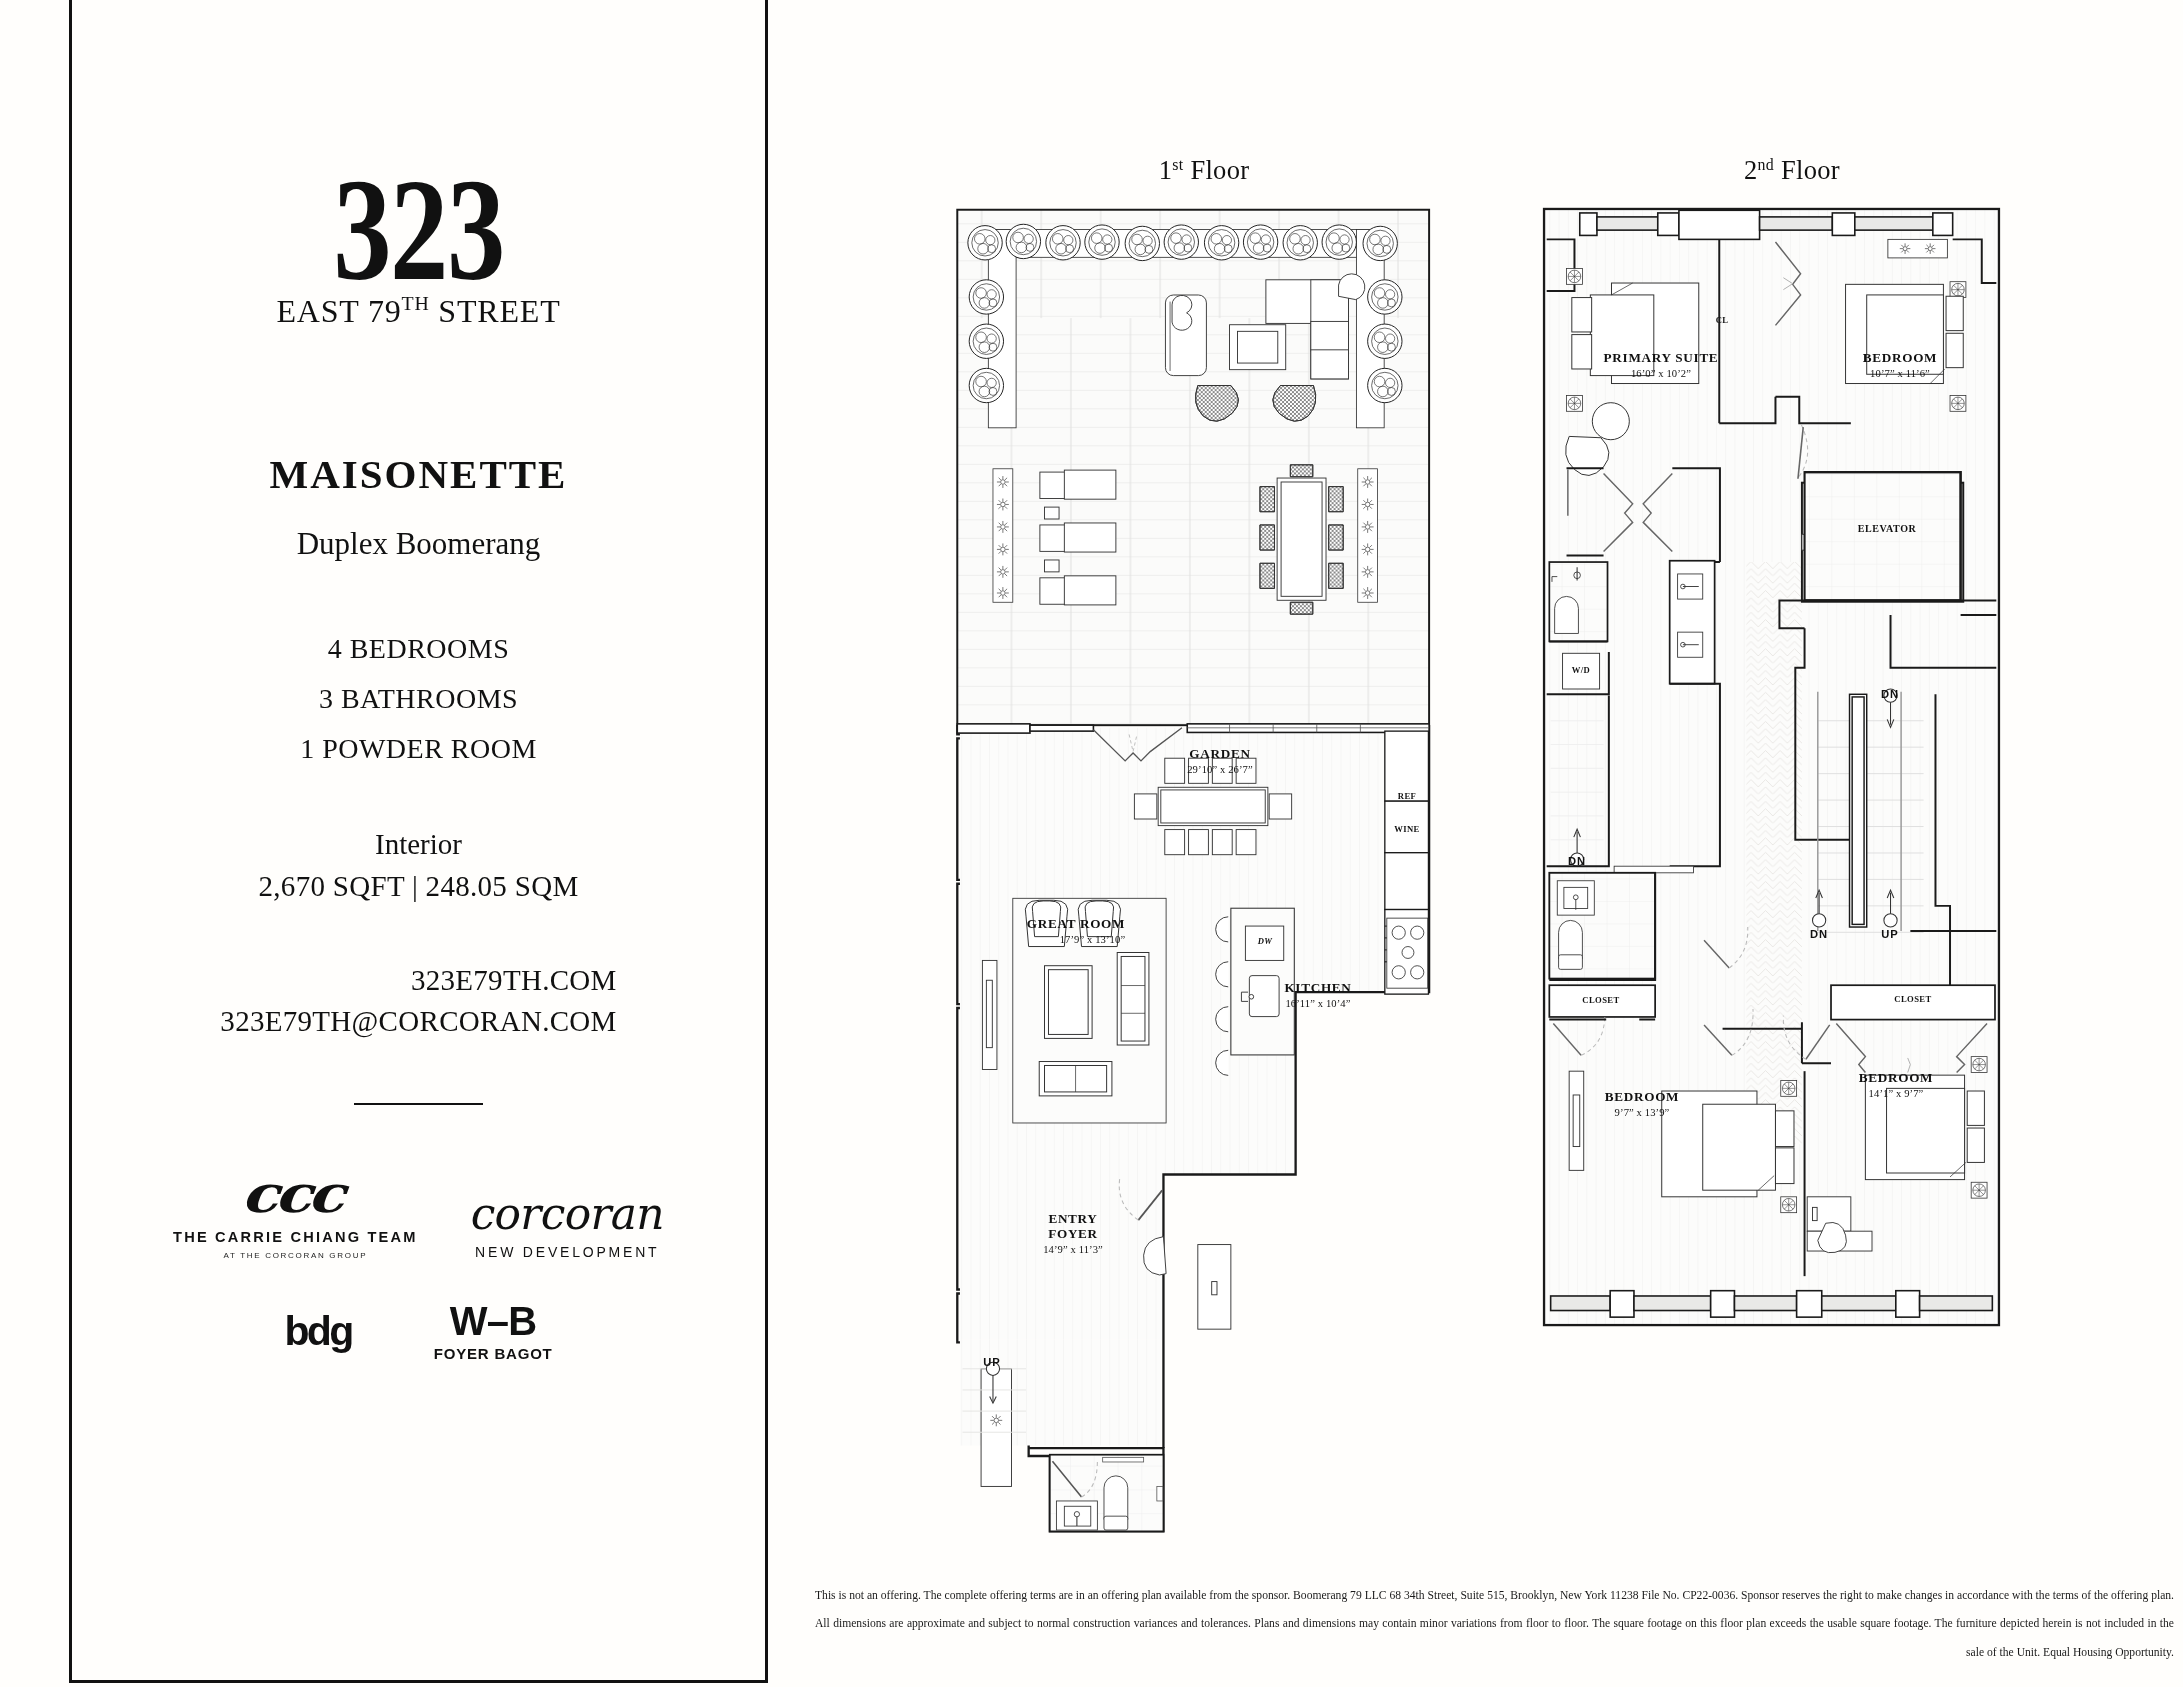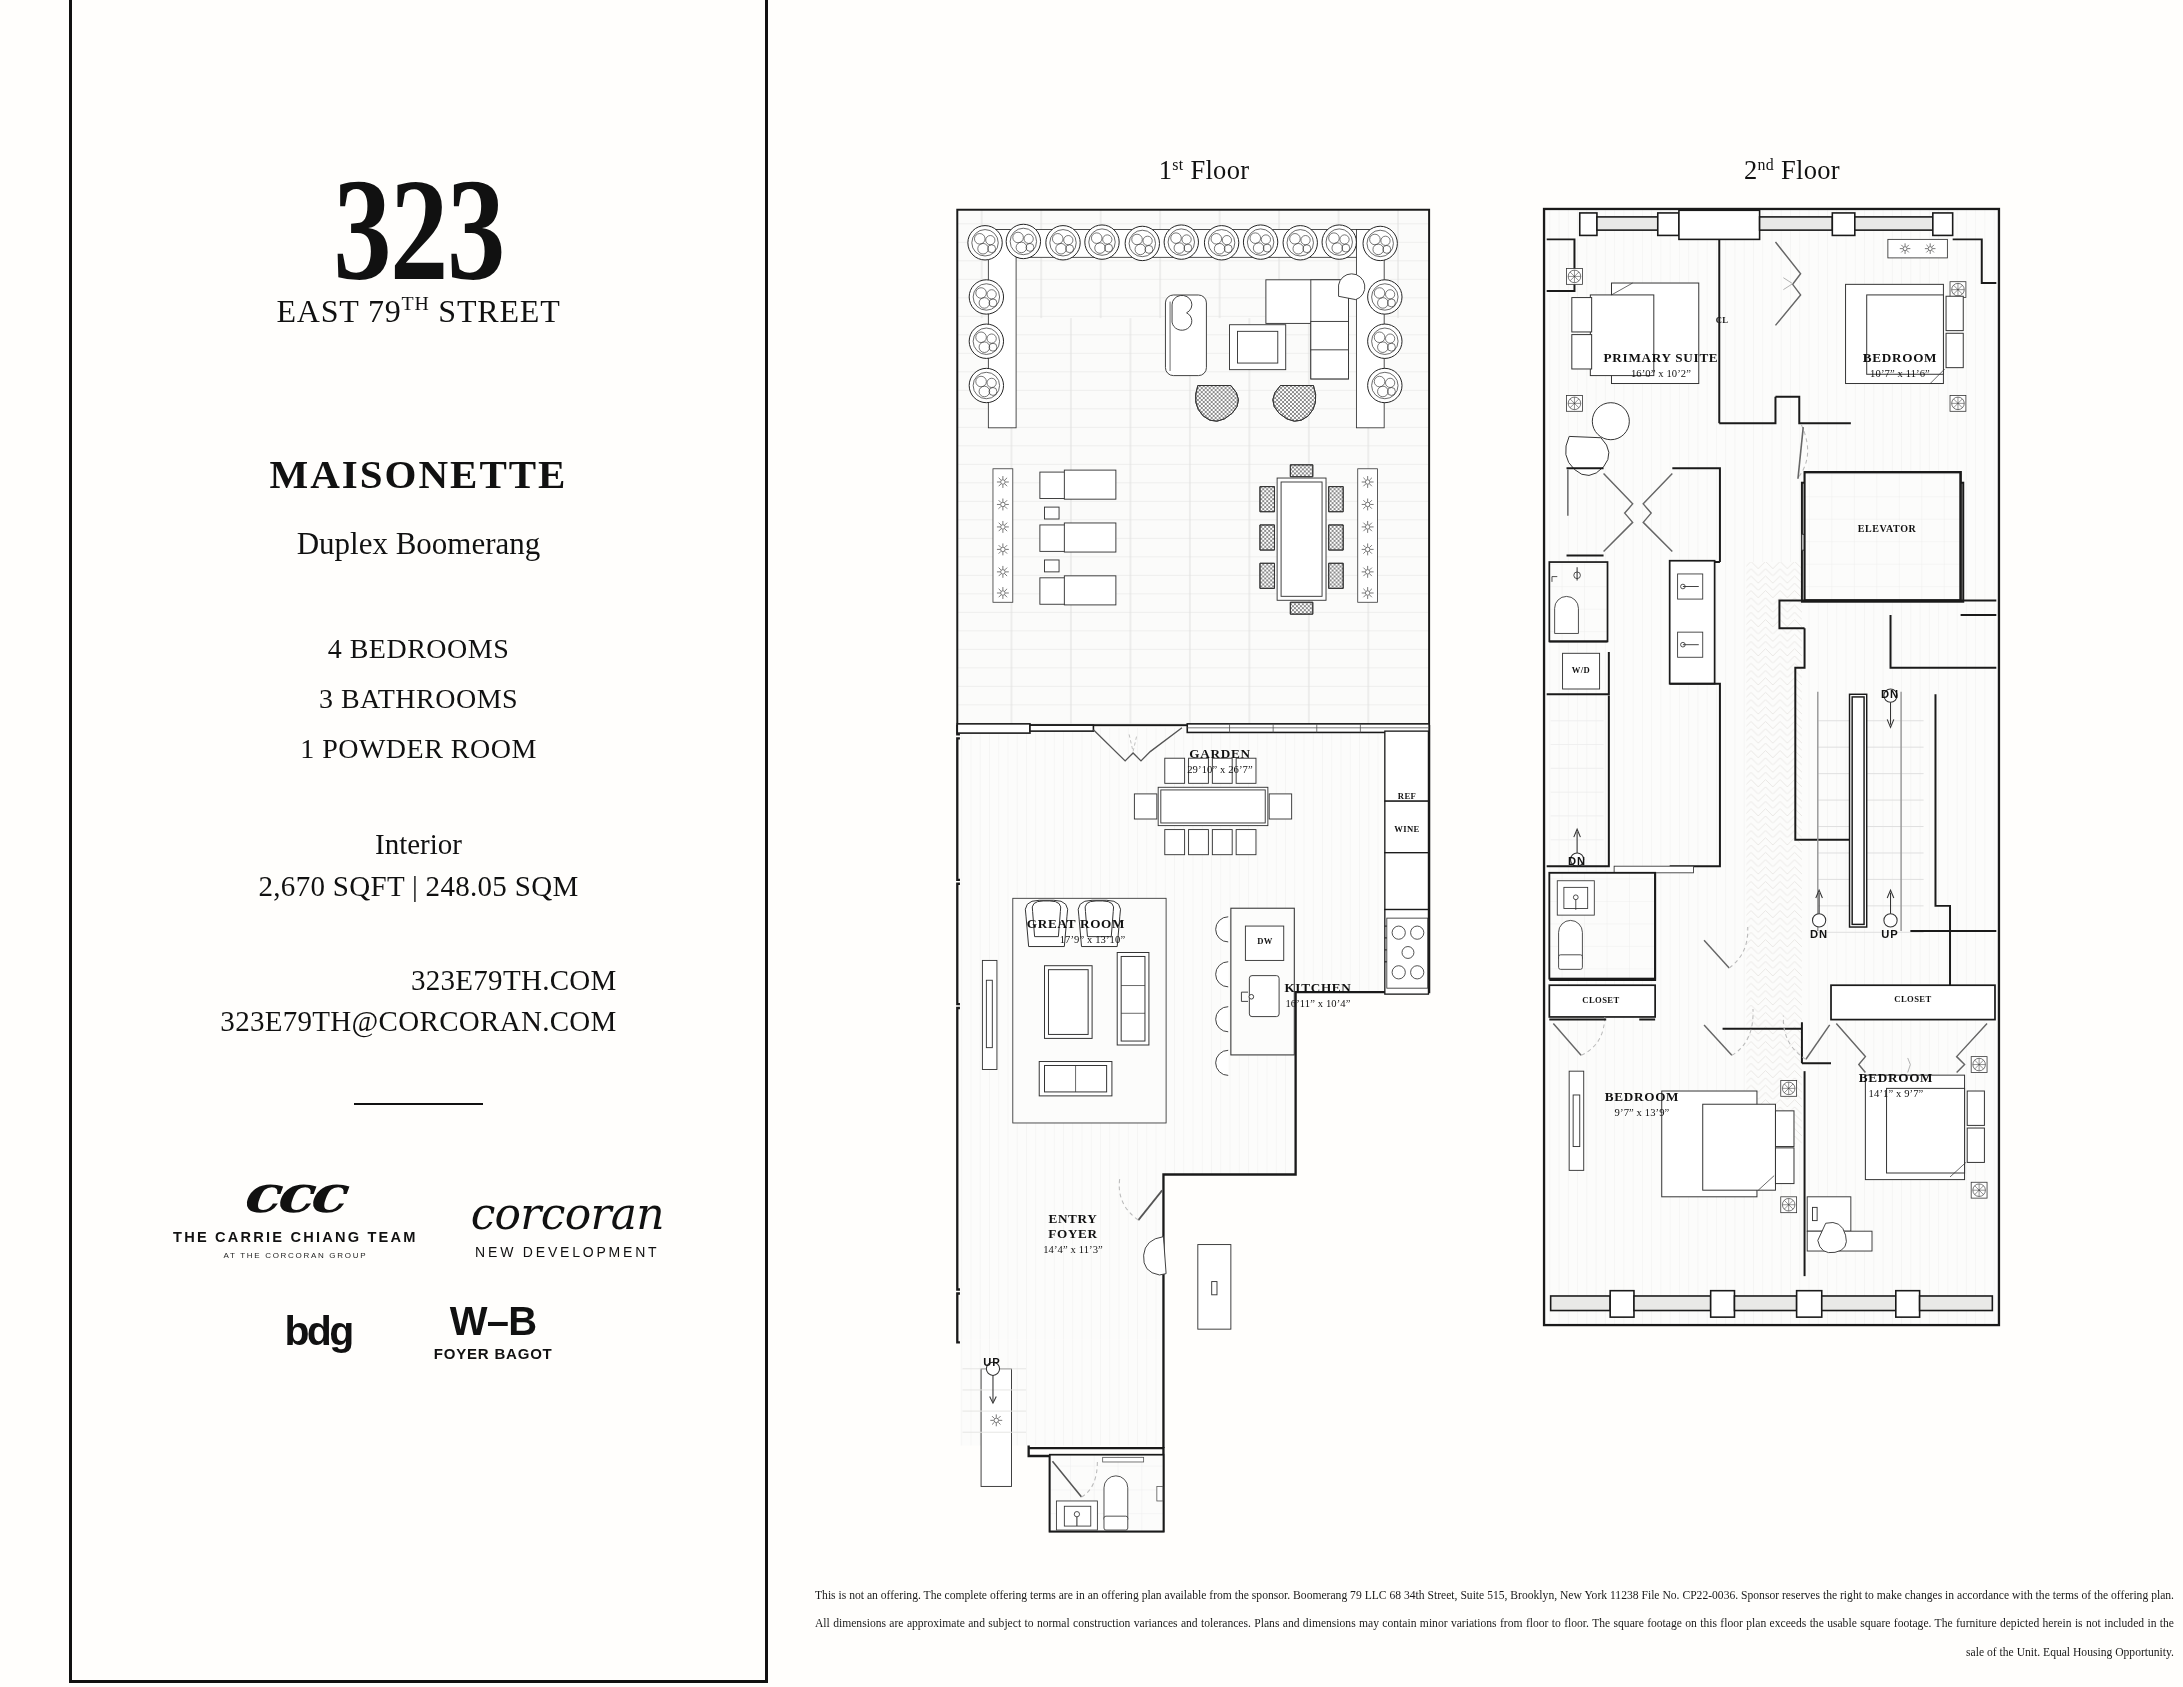--- a/index.html
+++ b/index.html
@@ -563,29 +563,29 @@
   <div class="rname">GREAT ROOM</div>
   <div class="rdim">17’9” x 13’10”</div>
 </div>
 <div class="rlabel" style="left:1318px; top:995px;">
   <div class="rname">KITCHEN</div>
   <div class="rdim">16’11” x 10’4”</div>
 </div>
 <div class="rlabel" style="left:1073px; top:1234px;">
   <div class="rname">ENTRY</div>
   <div class="rname">FOYER</div>
-  <div class="rdim">14’4” x 11’3”</div>
+  <div class="rdim">14’9” x 11’3”</div>
 </div>
 <div class="rlabel tiny" style="left:1407px; top:797px;">
   <div class="rname">REF</div>
 </div>
 <div class="rlabel tiny" style="left:1407px; top:830px;">
   <div class="rname">WINE</div>
 </div>
-<div class="rlabel tiny" style="left:1265px; top:942px;">
+<div class="rlabel tiny" style="left:1265px; top:942px;font-style:italic;">
   <div class="rname">DW</div>
 </div>
 <div class="updn" style="left:992px; top:1362px;">UP</div>
 
 <div class="floor-title" style="left:1554px; top:155px; width:476px;">
   <span>2</span><sup>nd</sup><span> Floor</span>
 </div>
 
 <div class="plan" id="plan2" style="left:1540px; top:205px;">
 <svg width="463" height="1210" viewBox="0 0 700 1830">

